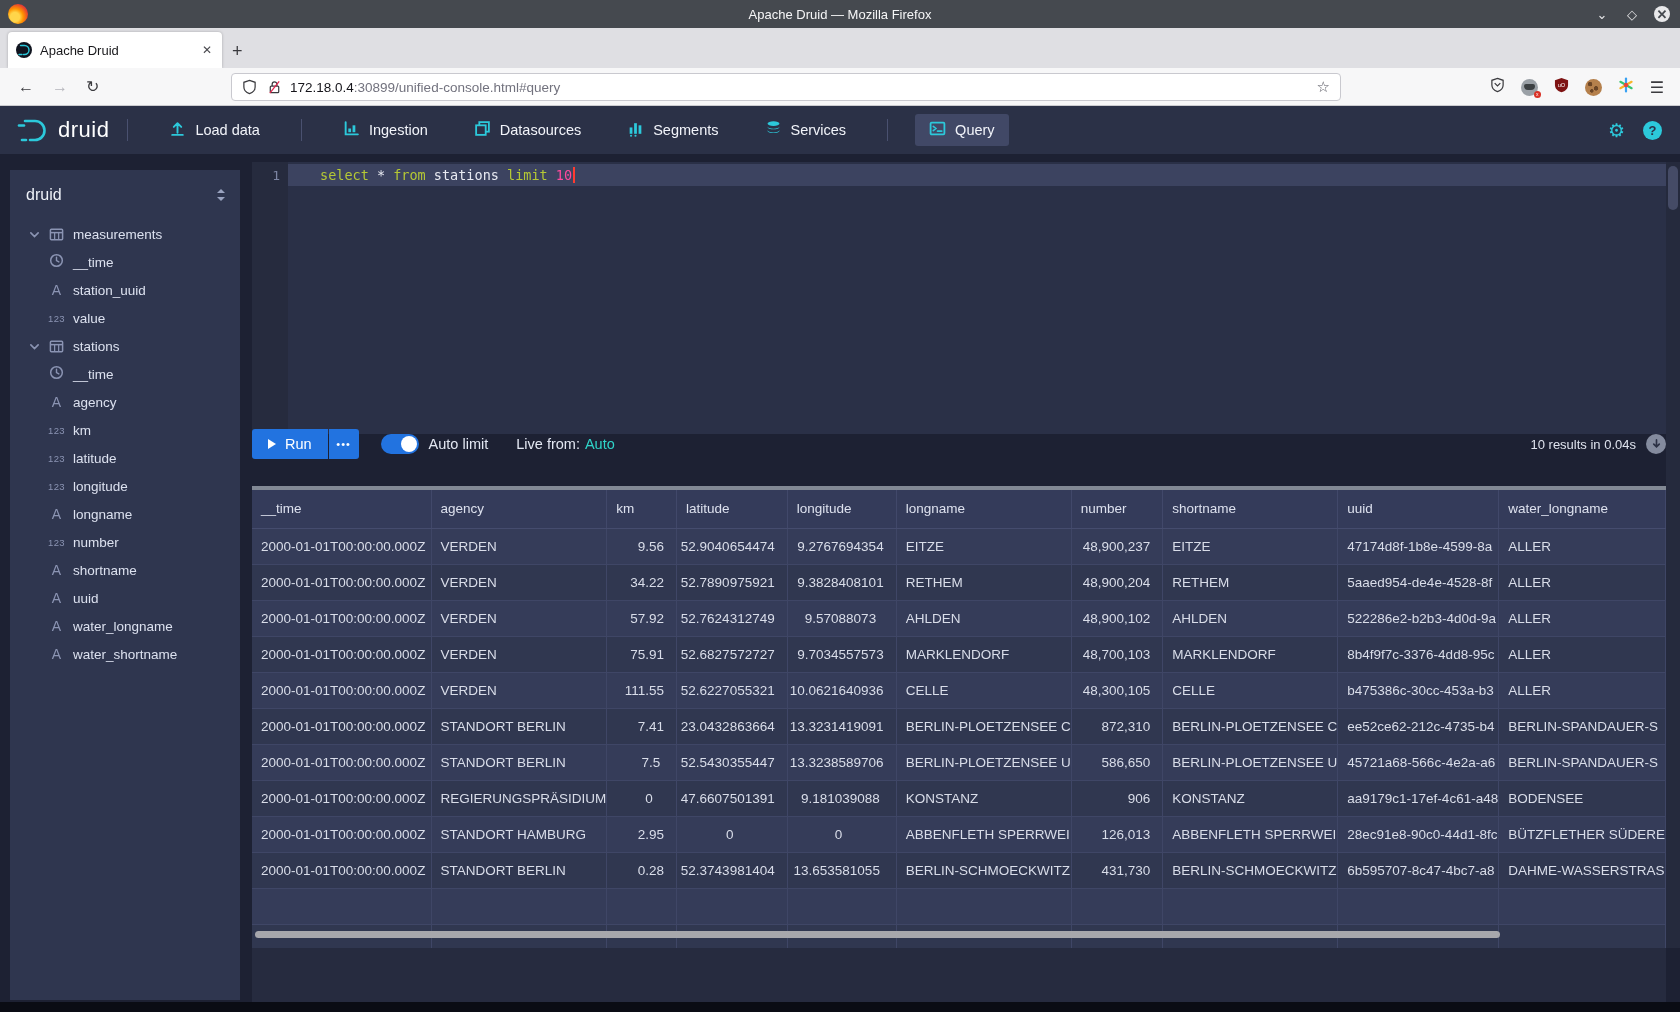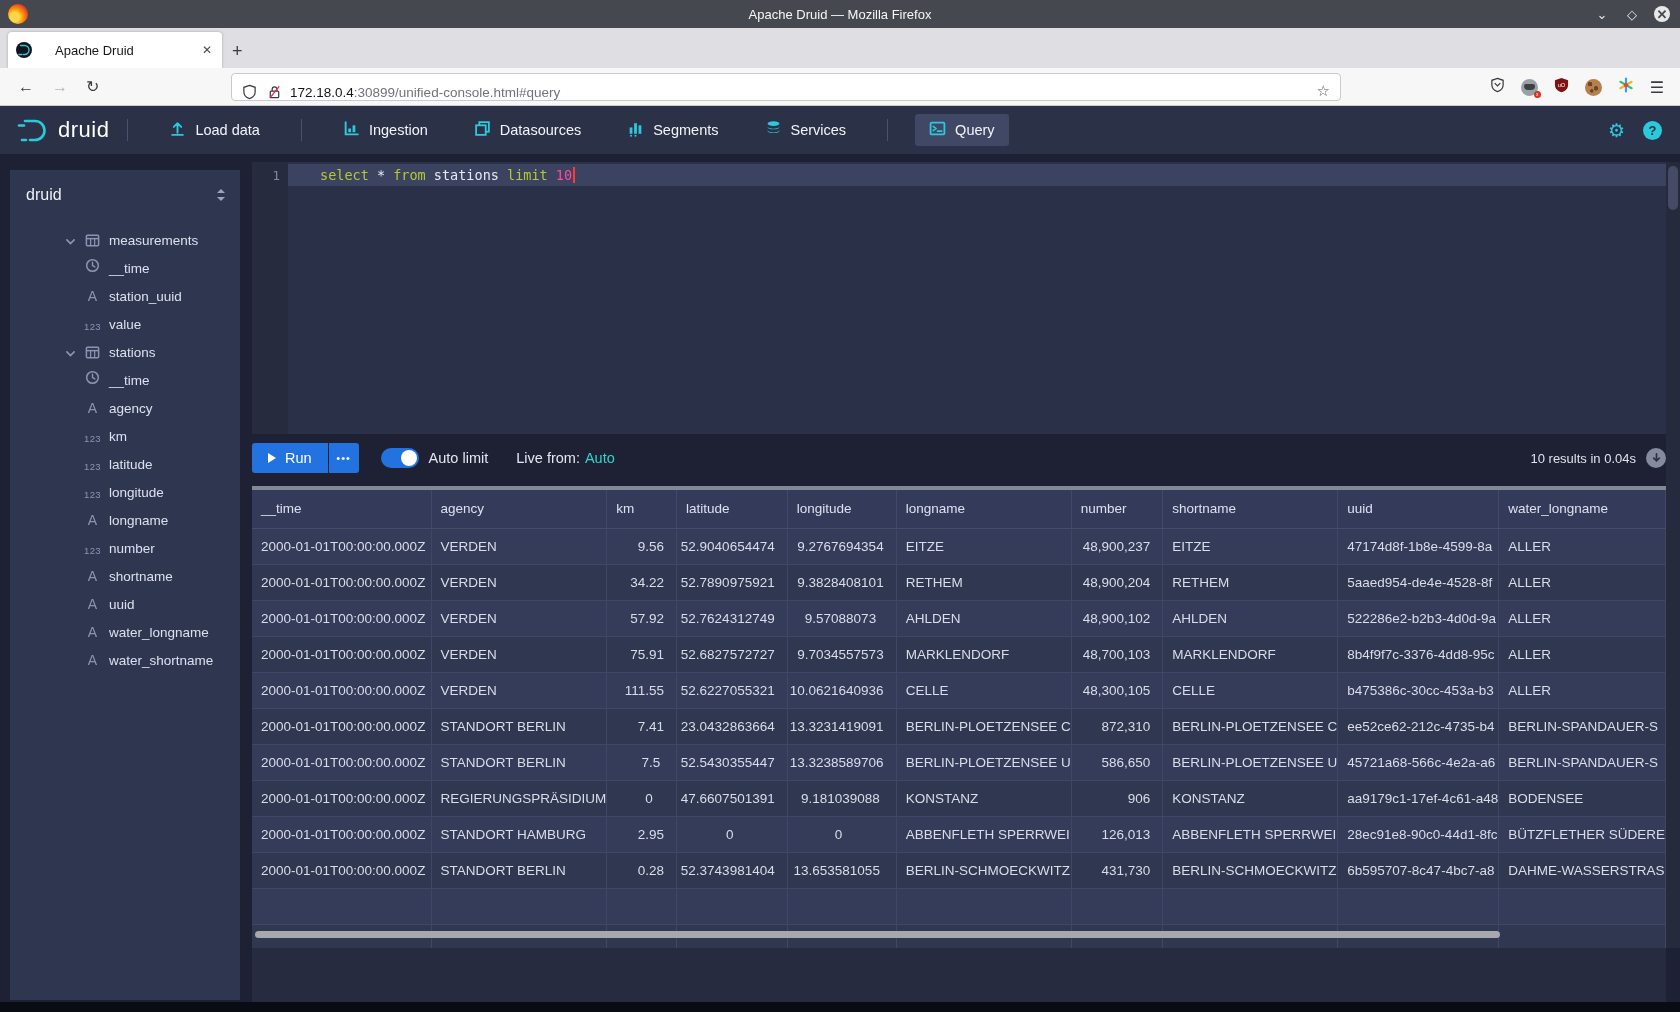--- a/index.html
+++ b/index.html
@@ -12,34 +12,34 @@
   .ff-logo { width:20px; height:20px; border-radius:50%; margin-left:8px;
              background:radial-gradient(circle at 35% 65%, #ffd54a 0 25%, #ff9500 45%, #e8452c 70%, #b5007f 100%); }
   .win-title { position:absolute; left:0; right:0; text-align:center; }
   .win-controls { position:absolute; right:10px; top:0; height:28px; display:flex; align-items:center; gap:14px; color:#e8e8ea; }
   .win-controls .wc { width:16px; height:16px; display:flex; align-items:center; justify-content:center; font-size:13px; }
   .wc-close { background:#e8e8ea; color:#45494f; border-radius:50%; width:17px; height:17px; font-size:11px; font-weight:bold; }
 
   .tabstrip { position:absolute; left:0; top:28px; width:1680px; height:40px; background:#dfdfe3;
               display:flex; align-items:flex-end; }
   .tab { width:214px; height:36px; margin-left:8px; background:#fff; border-radius:4px 4px 0 0;
-         box-shadow:0 0 3px rgba(0,0,0,.25); display:flex; align-items:center; padding:0 8px; gap:23px;
+         box-shadow:0 0 3px rgba(0,0,0,.25); display:flex; align-items:center; padding:0 8px; gap:8px;
          font-size:13px; color:#18181b; }
   .tab-favicon { width:16px; height:16px; border-radius:50%; background:#10141f; position:relative; flex:none; }
   .tab-favicon svg { position:absolute; left:2px; top:2px; }
   .tab-title { flex:1; white-space:nowrap; overflow:hidden; }
   .tab-close { color:#4a4a4f; font-size:12px; padding:2px; }
   .newtab { font-size:18px; color:#3a3a3e; margin:0 0 6px 10px; }
 
   .navbar { position:absolute; left:0; top:68px; width:1680px; height:38px; background:#f7f7f8;
             border-bottom:1px solid #ccccd0; display:flex; align-items:center; }
   .nav-ic { font-size:16px; color:#3a3a3e; margin-left:18px; }
   .nav-ic.disabled { color:#b5b5bb; }
   .urlbar { position:absolute; left:231px; top:5px; width:1110px; height:28px; background:#fff;
-            border:1px solid #c9c9cf; border-radius:4px; display:flex; align-items:flex-end; font-size:13.5px; }
+            border:1px solid #c9c9cf; border-radius:4px; display:flex; align-items:center; font-size:13.5px; }
   .urlbar .badge { margin-left:10px; display:flex; align-items:center; }
   .url-text { margin-left:8px; color:#15141a; }
   .url-text .dim { color:#72727e; }
   .url-star { margin-left:auto; margin-right:10px; color:#55555f; font-size:15px; }
   .ext-icons { position:absolute; right:16px; top:0; height:38px; display:flex; align-items:center; gap:16px; }
   .cookie { width:17px; height:17px; border-radius:50%; background:#b5804c;
             background-image:radial-gradient(circle at 30% 30%, #6b4526 2px, transparent 2.5px),
                              radial-gradient(circle at 65% 55%, #6b4526 2px, transparent 2.5px),
                              radial-gradient(circle at 40% 70%, #6b4526 1.5px, transparent 2px); }
   .mask-ic { width:17px; height:17px; border-radius:50%; background:#9aa0a6; position:relative; }
@@ -62,21 +62,21 @@
   .dactions { margin-left:auto; margin-right:18px; display:flex; align-items:center; gap:18px; }
   .gear { color:#2cc9db; font-size:19px; }
   .help { width:19px; height:19px; border-radius:50%; background:#2cc9db; color:#2b3147; font-weight:bold;
           font-size:13px; display:flex; align-items:center; justify-content:center; }
 
   
   .sidebar { position:absolute; left:10px; top:170px; width:230px; bottom:12px; background:#2f364f; }
   .schema-head { display:flex; align-items:center; padding:16px 12px 10px 16px; }
   .schema-name { font-size:16px; color:#eef1f8; flex:1; }
   .tree { margin-top:6px; }
-  .tree-row { height:28px; display:flex; align-items:flex-end; font-size:13.5px; color:#dce1ef;padding-left:36px; }
+  .tree-row { height:28px; display:flex; align-items:center; font-size:13.5px; color:#dce1ef; }
   .tree-row .chev { width:14px; margin-left:18px; color:#9aa3c0; display:flex; }
   .tree-row .t-ic { width:17px; margin-left:6px; display:flex; justify-content:center; color:#8b94b3; }
   .leaf .t-ic { margin-left:38px; }
   .tree-row .lbl { margin-left:8px; white-space:nowrap; }
   .ic-A { font-size:14px; color:#8b94b3; font-weight:400; }
   .ic-123 { font-size:9.5px; color:#8b94b3; letter-spacing:.3px; }
 
   
   .editor { position:absolute; left:252px; top:162px; width:1414px; height:272px; background:#2a3047; }
   .gutter { position:absolute; left:0; top:0; width:36px; height:100%; background:#262b3e;
@@ -84,21 +84,21 @@
   .gutter .ln { padding:6px 8px 0 0; }
   .codeline { position:absolute; left:36px; right:0; top:2px; height:22px; background:#3c4360;
               font-family:"DejaVu Sans Mono", monospace; font-size:13.5px; display:flex; align-items:center; padding-left:32px; white-space:pre; }
   .tok-keyword { color:#b5c835; }
   .tok-plain { color:#e8eaf2; }
   .tok-number { color:#ff4a9d; }
   .cursor { width:2px; height:16px; background:#ff3b30; margin-left:1px; }
   .vscroll { position:absolute; left:1666px; top:162px; width:14px; height:786px; background:#252a3d; }
   .vscroll .thumb { position:absolute; left:2px; top:4px; width:10px; height:44px; background:#454b66; border-radius:5px; }
 
-  .runbar { position:absolute; left:252px; top:442px; width:1414px; height:32px; display:flex; align-items:center; }
+  .runbar { position:absolute; left:252px; top:428px; width:1414px; height:32px; display:flex; align-items:center; }
   .run-btn { height:30px; background:#2273e0; color:#fff; border:none; border-radius:3px 0 0 3px;
              display:flex; align-items:center; gap:9px; padding:0 16px; font-size:14.5px; }
   .play-tri { width:0; height:0; border-left:8px solid #fff; border-top:5px solid transparent; border-bottom:5px solid transparent; }
   .more-btn { height:30px; width:30px; background:#2273e0; color:#fff; border:none; border-radius:0 3px 3px 0;
               margin-left:1px; font-size:11px; letter-spacing:1px; }
   .toggle { width:38px; height:20px; border-radius:10px; background:#2273e0; margin-left:22px; position:relative; }
   .toggle .knob { position:absolute; right:2px; top:2px; width:16px; height:16px; border-radius:50%; background:#fff; }
   .auto-limit { margin-left:10px; font-size:14.5px; color:#e3e7f2; }
   .live-query { margin-left:28px; font-size:14.5px; color:#e3e7f2; }
   .live-query .val { color:#2fd5c9; margin-left:5px; }

